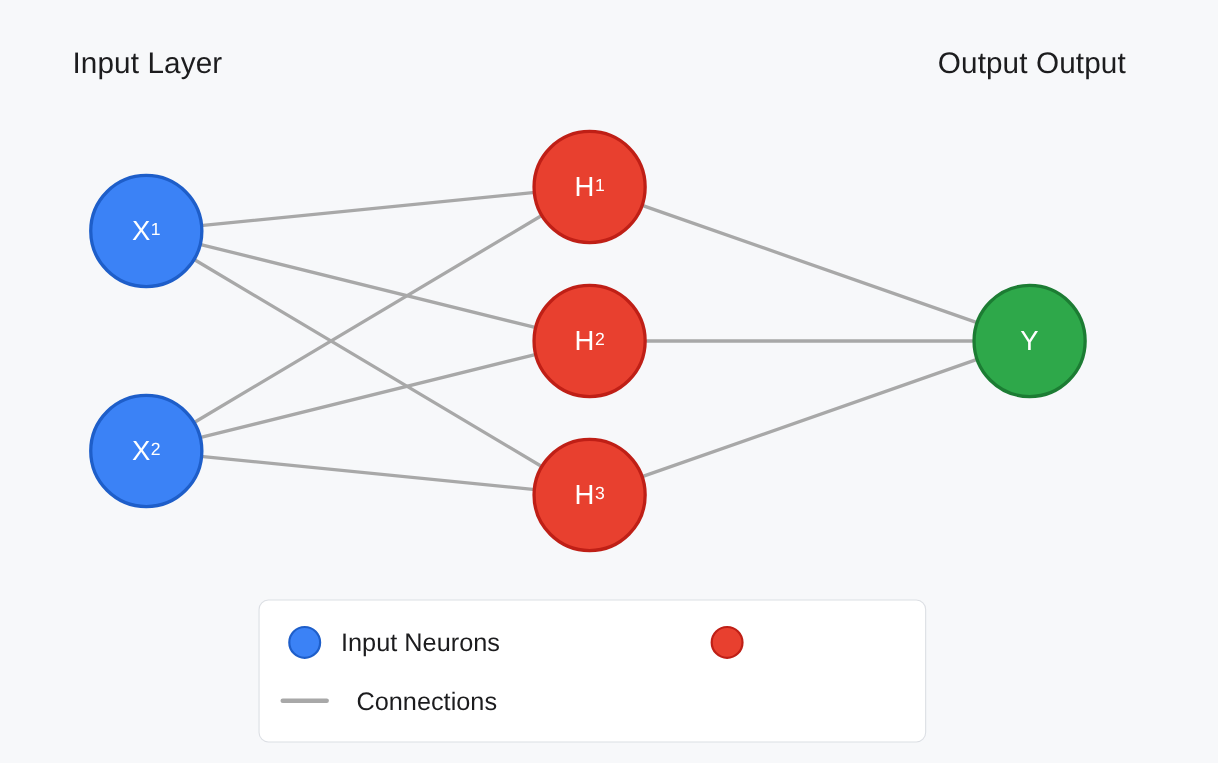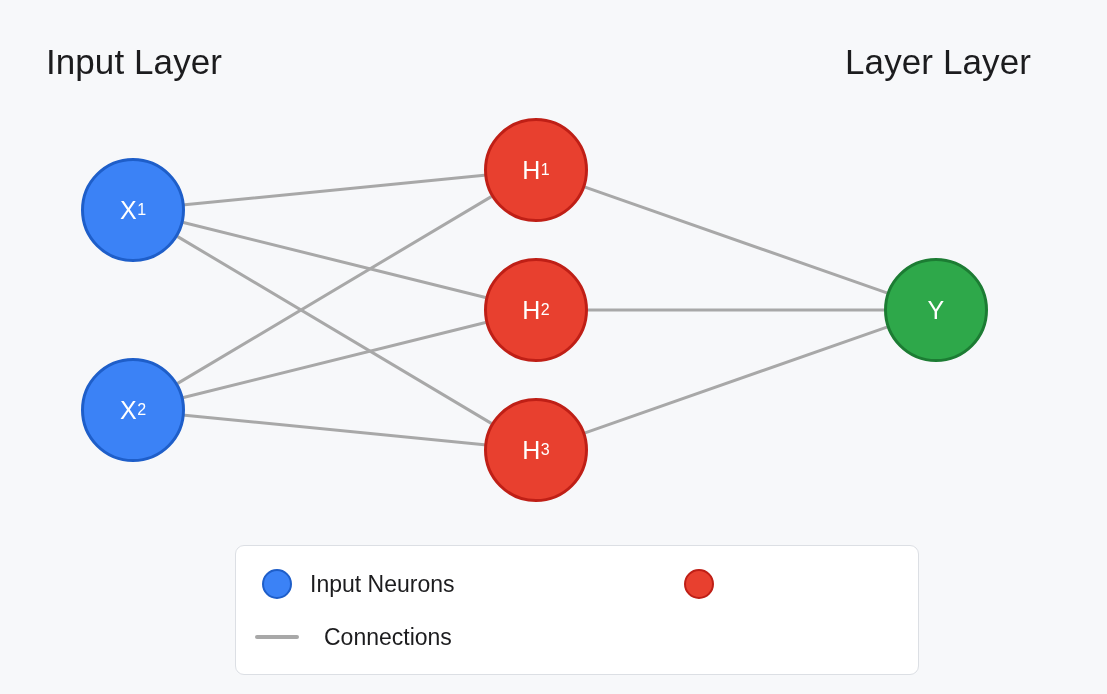--- a/index.html
+++ b/index.html
@@ -23,21 +23,21 @@
   #edges {
     position: absolute;
     left: 0;
     top: 0;
     width: 1107px;
     height: 694px;
   }
   .layer-title {
     position: absolute;
     transform: translateX(-50%);
-    font-size: 35px;
+    font-size: 27px;
     font-weight: 400;
     color: #1c1c1e;
     white-space: nowrap;
     letter-spacing: 0.1px;
   }
   .neuron {
     position: absolute;
     border-radius: 50%;
     box-sizing: border-box;
     display: flex;
@@ -115,21 +115,21 @@
       <line x1="177.67742827234042" y1="236.60690517459477" x2="491.3225717276596" y2="423.3930948254052" stroke="#a8a8a8" stroke-width="3" stroke-linecap="round"></line>
       <line x1="177.67742827234042" y1="383.3930948254052" x2="491.3225717276596" y2="196.60690517459477" stroke="#a8a8a8" stroke-width="3" stroke-linecap="round"></line>
       <line x1="183.46943272862487" y1="397.47656756113525" x2="485.53056727137516" y2="322.52343243886475" stroke="#a8a8a8" stroke-width="3" stroke-linecap="round"></line>
       <line x1="184.7457337355011" y1="415.13605297622837" x2="484.2542662644989" y2="444.86394702377163" stroke="#a8a8a8" stroke-width="3" stroke-linecap="round"></line>
       <line x1="585.080634531033" y1="187.1782220858615" x2="886.919365468967" y2="292.82177791413847" stroke="#a8a8a8" stroke-width="3" stroke-linecap="round"></line>
       <line x1="588" y1="310" x2="884" y2="310" stroke="#a8a8a8" stroke-width="3" stroke-linecap="round"></line>
       <line x1="585.080634531033" y1="432.82177791413847" x2="886.919365468967" y2="327.17822208586153" stroke="#a8a8a8" stroke-width="3" stroke-linecap="round"></line>
     </svg>
 
   <div class="layer-title" style="left:134px; top:42px;">Input Layer</div>
-  <div class="layer-title" style="left:938px; top:42px;">Layer Layer</div>
+  <div class="layer-title" style="left:938px; top:42px;">Output Output</div>
 
   <div class="neuron input" style="left:133px; top:210px; width:104px; height:104px;">
     <span>X</span>
       <span class="sub">1</span>
   </div>
   <div class="neuron input" style="left:133px; top:410px; width:104px; height:104px;">
     <span>X</span>
       <span class="sub">2</span>
   </div>
   <div class="neuron hidden" style="left:536px; top:170px; width:104px; height:104px;">
@@ -142,21 +142,21 @@
   </div>
   <div class="neuron hidden" style="left:536px; top:450px; width:104px; height:104px;">
     <span>H</span>
       <span class="sub">3</span>
   </div>
   <div class="neuron output" style="left:936px; top:310px; width:104px; height:104px;">
     <span>Y</span>
       <span class="sub"></span>
   </div>
 
-  <div id="legend" style="left:235px; top:545px; width:684px; height:130px;">
+  <div id="legend" style="left:235px; top:545px; width:607px; height:130px;">
     <div class="legend-item">
       <span class="legend-swatch blue"></span>
       <span class="legend-label">Input Neurons</span>
     </div>
     <div class="legend-item">
       <span class="legend-swatch red"></span>
     </div>
     <div class="legend-item">
       <span class="legend-swatch line"></span>
       <span class="legend-label">Connections</span>

